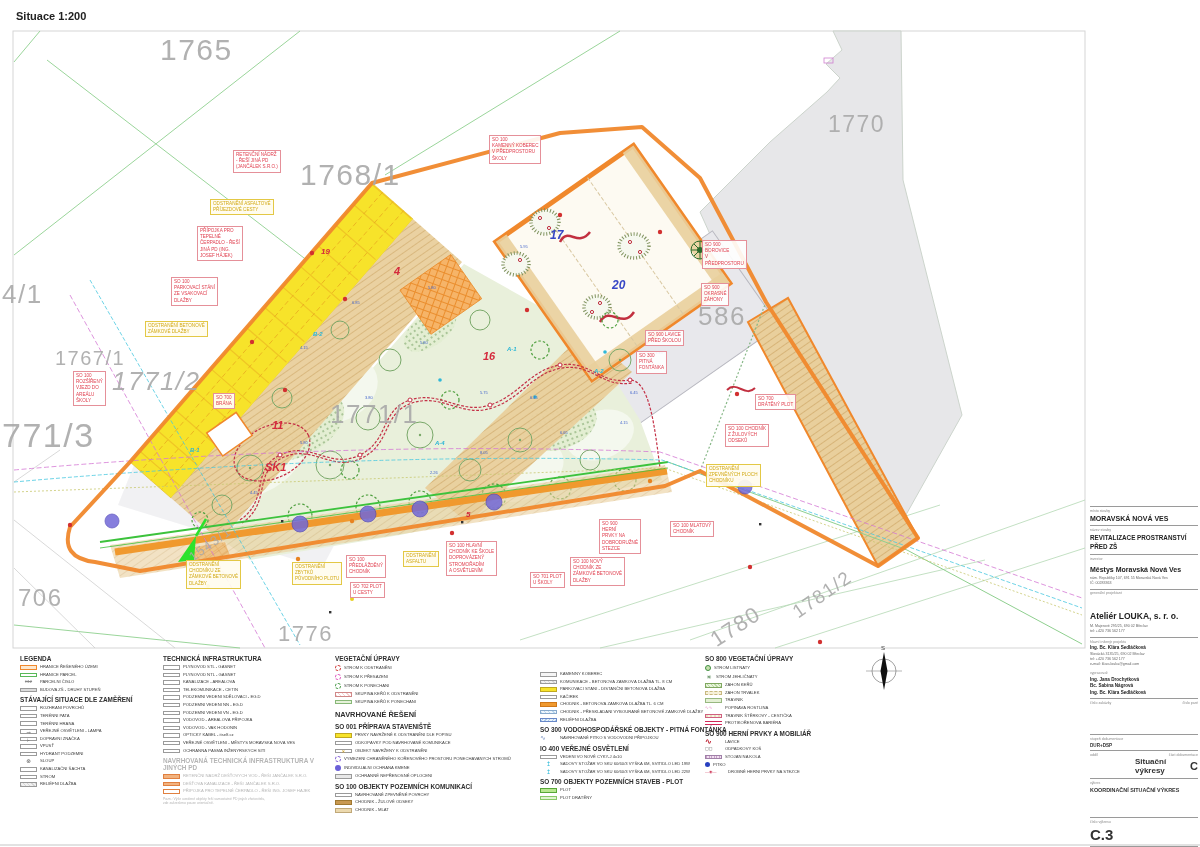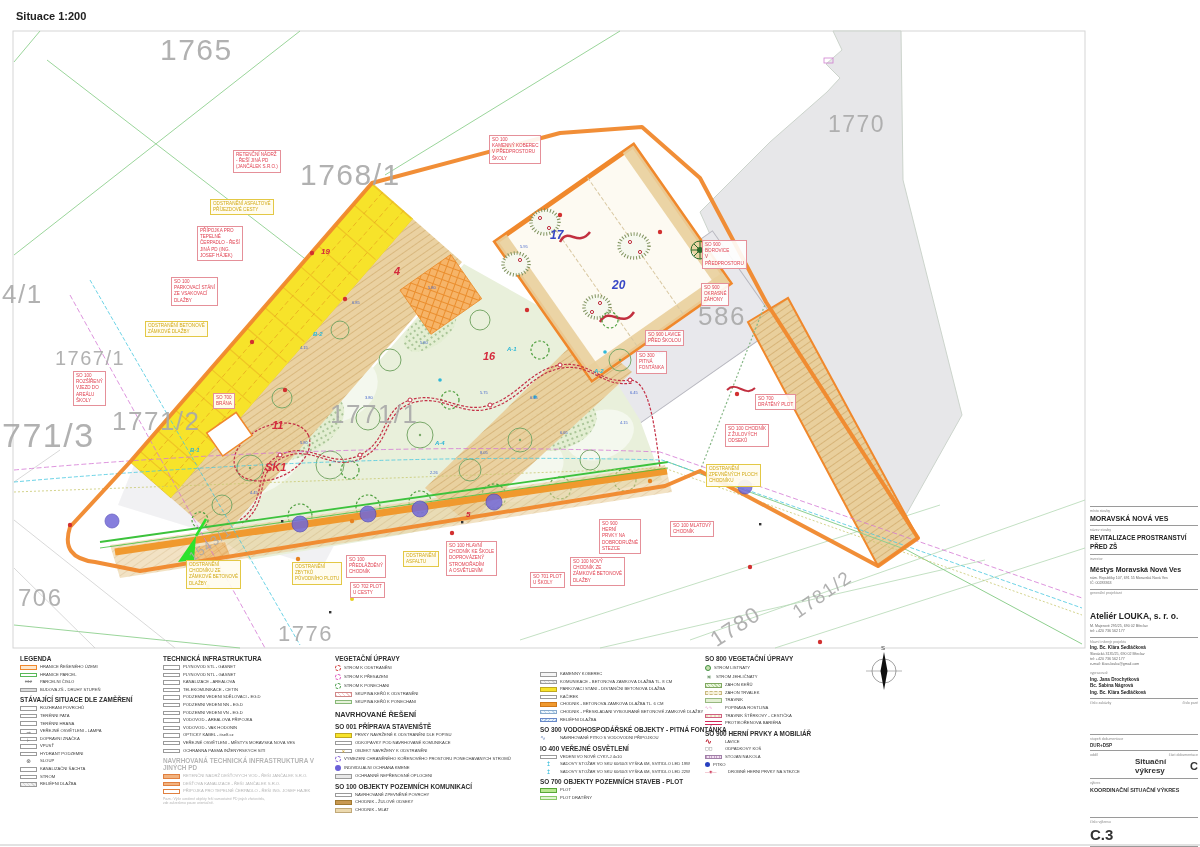--- a/index.html
+++ b/index.html
@@ -468,21 +468,21 @@
     <div class="ann parcel" style="left: 160px; top: 30px; font-size: 30px;">1765</div>
 
     <div class="ann parcel" style="left: 300px; top: 155px; font-size: 30px;">1768/1</div>
 
     <div class="ann parcel" style="left: 828px; top: 110px; font-size: 23px;">1770</div>
 
     <div class="ann parcel" style="left: 2px; top: 278px; font-size: 26px;">4/1</div>
 
     <div class="ann parcel" style="left: 55px; top: 345px; font-size: 20px;">1767/1</div>
 
-    <div class="ann parcel" style="left: 112px; top: 405px; font-size: 26px;">1771/2</div>
+    <div class="ann parcel" style="left: 112px; top: 365px; font-size: 26px; font-style: italic;">1771/2</div>
 
     <div class="ann parcel" style="left: 2px; top: 413px; font-size: 34px;">771/3</div>
 
     <div class="ann parcel" style="left: 330px; top: 398px; font-size: 26px;">1771/1</div>
 
     <div class="ann parcel" style="left: 698px; top: 300px; font-size: 26px;">586</div>
 
     <div class="ann parcel" style="left: 18px; top: 582px; font-size: 24px;">706</div>
 
     <div class="ann parcel" style="left: 278px; top: 620px; font-size: 22px;">1776</div>

